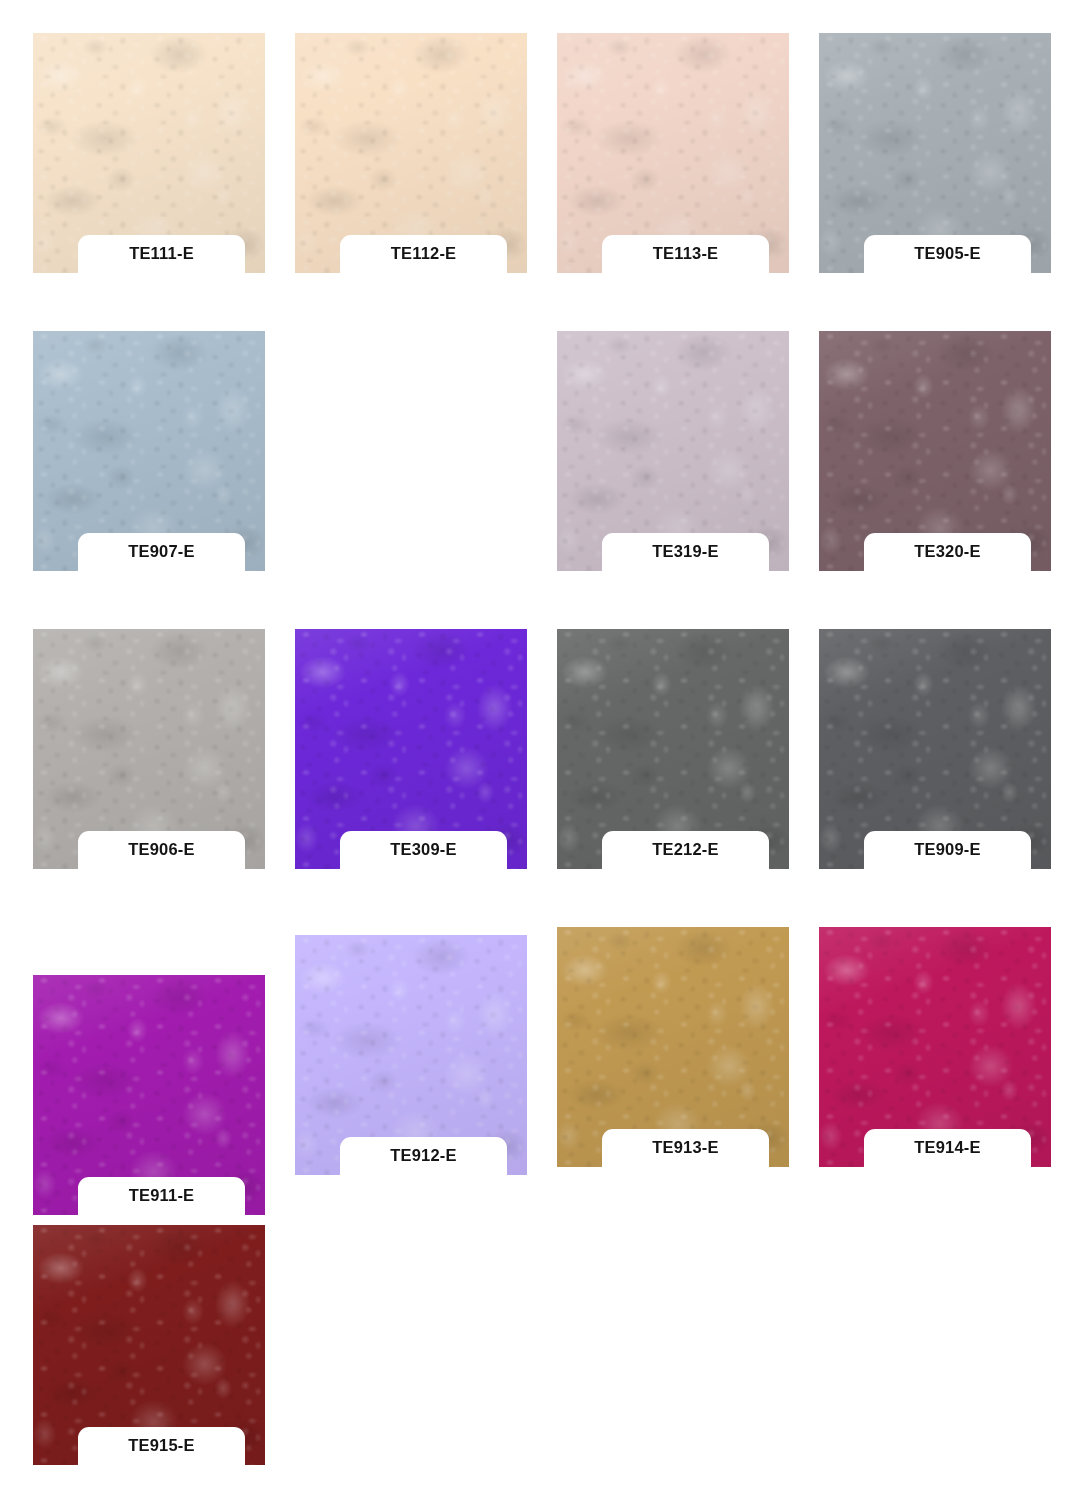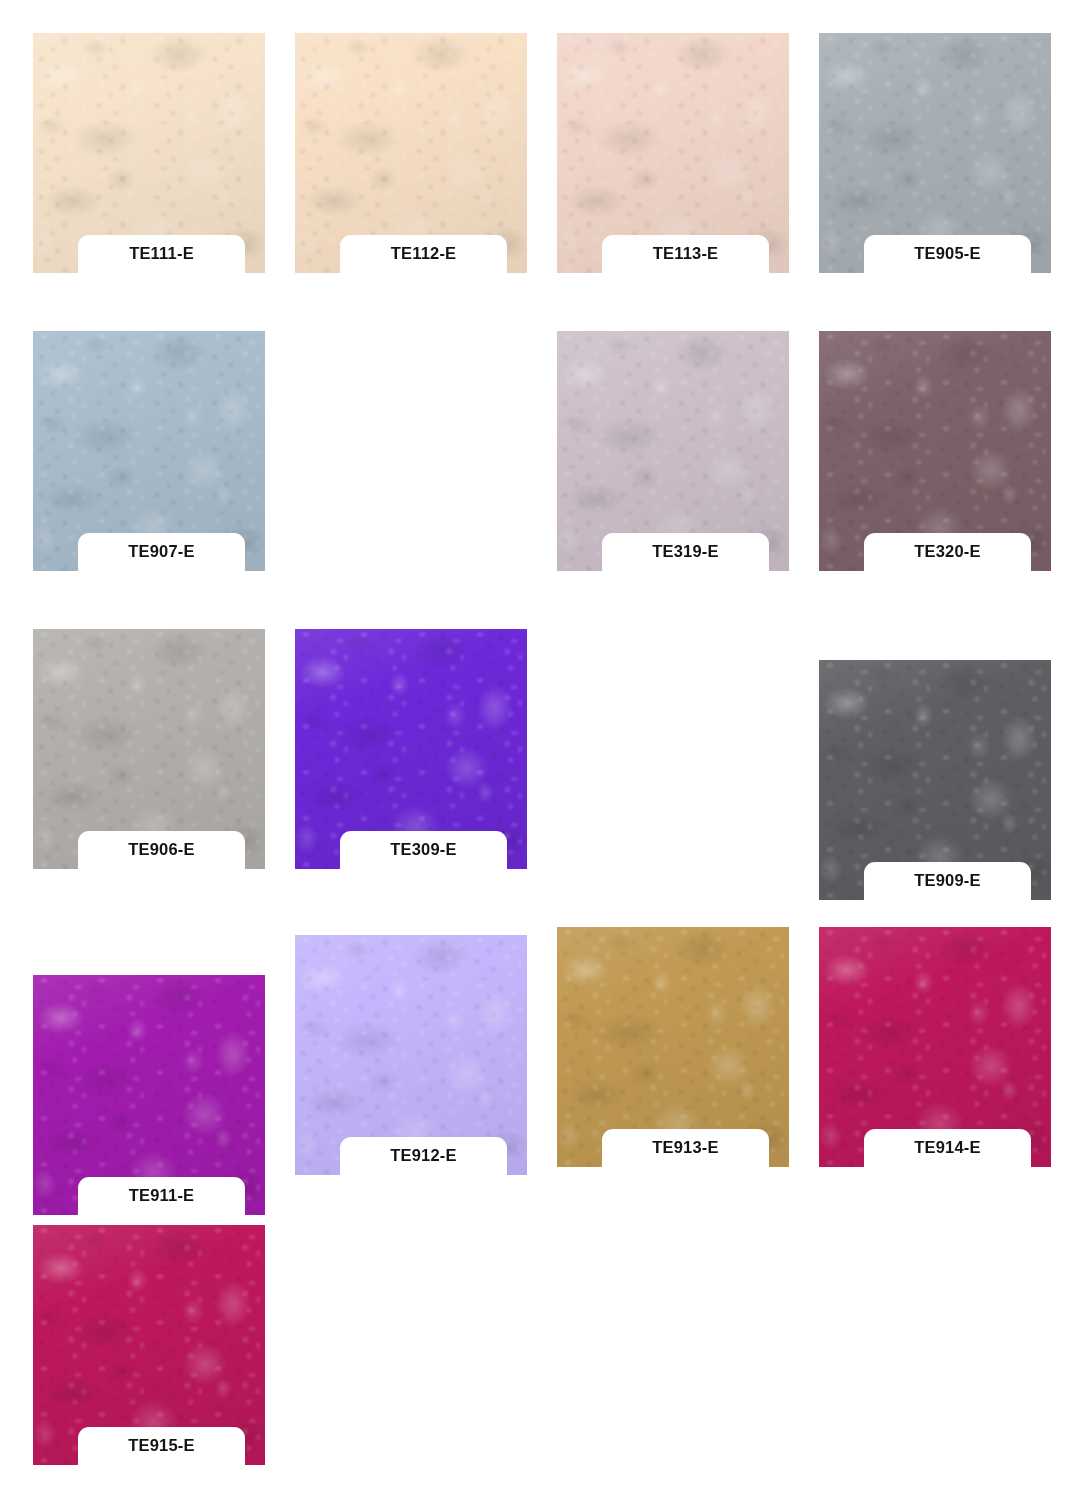--- a/index.html
+++ b/index.html
@@ -191,21 +191,30 @@
     </div>
     <div class="swatch" style="background-color: #6d28d9; grid-area: 3 / 2;">
       <div class="swatch-surface tex-a"></div>
       <div class="swatch-surface tex-b"></div>
       <div class="swatch-surface tex-c"></div>
       <div class="tex-shade"></div>
       <div class="swatch-label">
         <span class="swatch-label-text">TE309-E</span>
       </div>
     </div>
-    <div class="swatch" style="background-color: rgb(94, 95, 98); grid-area: 3 / 4; margin-top: 31px;">
+    <div class="swatch" style="background-color: rgb(102, 103, 103); grid-area: 3 / 3;">
+      <div class="swatch-surface tex-a"></div>
+      <div class="swatch-surface tex-b"></div>
+      <div class="swatch-surface tex-c"></div>
+      <div class="tex-shade"></div>
+      <div class="swatch-label">
+        <span class="swatch-label-text">TE212-E</span>
+      </div>
+    </div>
+    <div class="swatch" style="background-color: rgb(94, 95, 98); grid-area: 3 / 4;">
       <div class="swatch-surface tex-a"></div>
       <div class="swatch-surface tex-b"></div>
       <div class="swatch-surface tex-c"></div>
       <div class="tex-shade"></div>
       <div class="swatch-label">
         <span class="swatch-label-text">TE909-E</span>
       </div>
     </div>
     <div class="swatch" style="background-color: #a21caf; grid-area: 4 / 1; margin-top: 48px;">
       <div class="swatch-surface tex-a"></div>
@@ -236,21 +245,21 @@
     </div>
     <div class="swatch" style="background-color: #be185d; grid-area: 4 / 4;">
       <div class="swatch-surface tex-a"></div>
       <div class="swatch-surface tex-b"></div>
       <div class="swatch-surface tex-c"></div>
       <div class="tex-shade"></div>
       <div class="swatch-label">
         <span class="swatch-label-text">TE914-E</span>
       </div>
     </div>
-    <div class="swatch" style="background-color: #be185d; grid-area: 5 / 1;">
+    <div class="swatch" style="background-color: #7f1d1d; grid-area: 5 / 1;">
       <div class="swatch-surface tex-a"></div>
       <div class="swatch-surface tex-b"></div>
       <div class="swatch-surface tex-c"></div>
       <div class="tex-shade"></div>
       <div class="swatch-label">
         <span class="swatch-label-text">TE915-E</span>
       </div>
     </div>
   </div>
 

